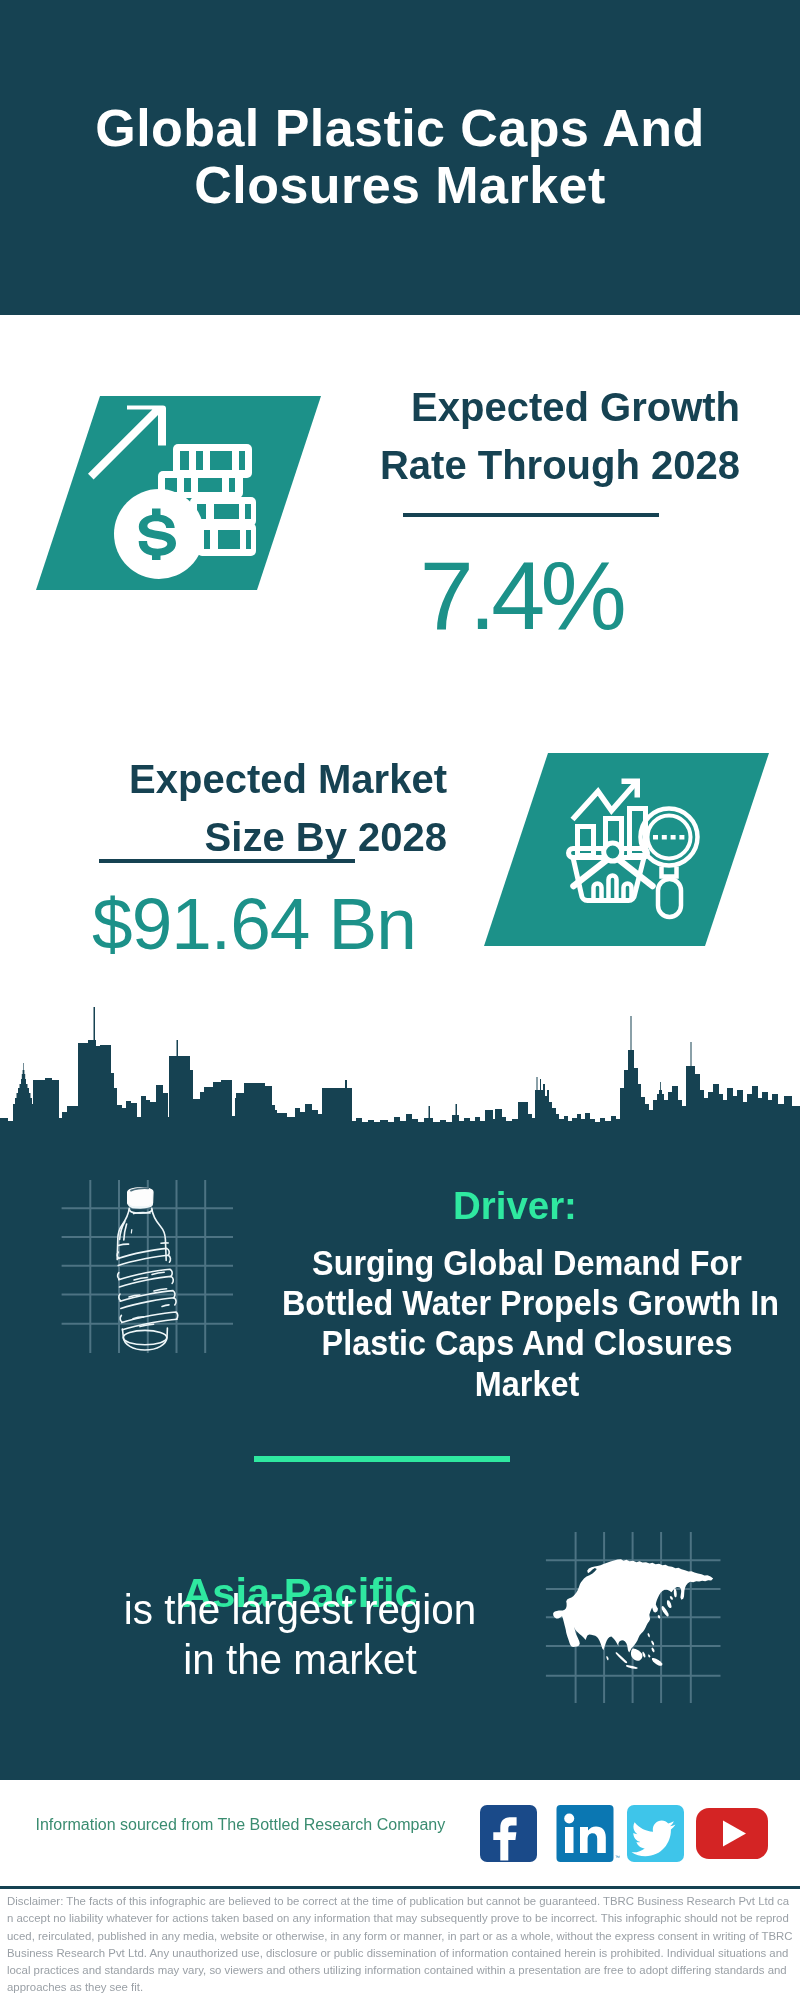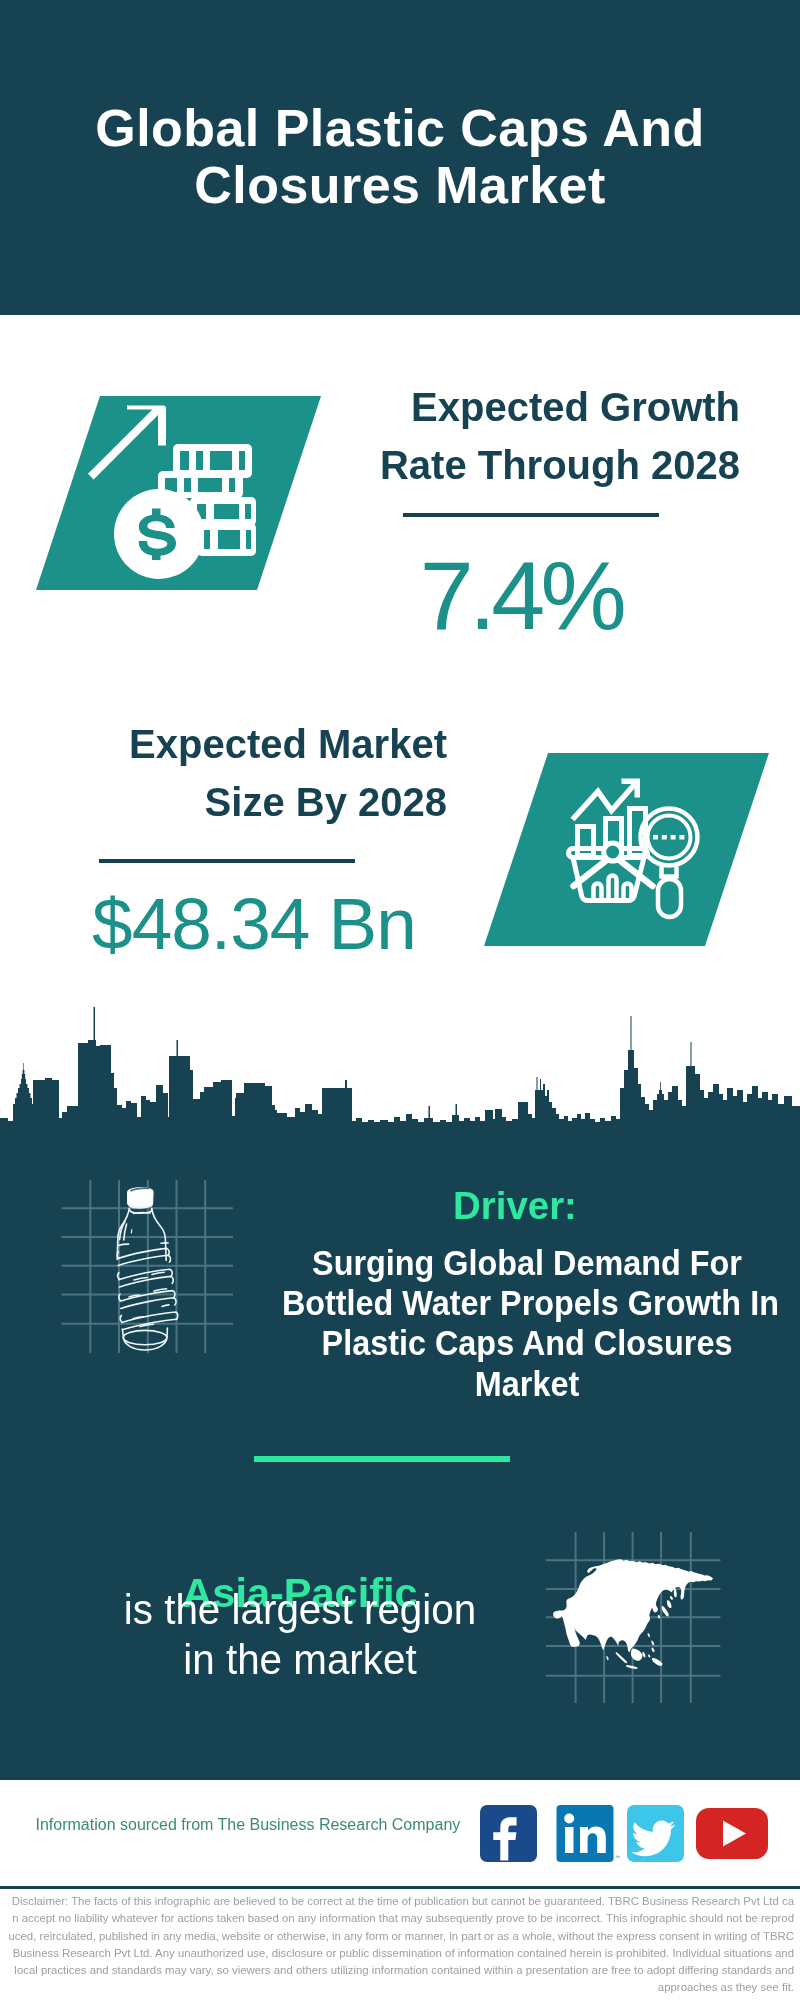--- a/index.html
+++ b/index.html
@@ -66,21 +66,21 @@
   }
 
   
   .src-text {
     position:absolute; color:#3A8C70; font-size:16px; line-height:16px;
     white-space:nowrap;
   }
   .foot-rule { position:absolute; left:0; background:#164252; height:3px; width:800px; }
   .disclaimer {
     position:absolute; color:#9aa0a6; font-size:11.4px; line-height:17.3px;
-    text-align:right; word-break:break-all;
+    text-align:left; word-break:break-all;
   }
 </style>
 </head>
 <body>
 
 <div class="page">
 
   <div class="header">
     <div class="header-title">Global Plastic Caps And Closures Market</div>
   </div>
@@ -165,23 +165,23 @@
         <rect x="653" y="835" width="5" height="4.5"></rect>
         <rect x="661.8" y="835" width="5" height="4.5"></rect>
         <rect x="670.6" y="835" width="5" height="4.5"></rect>
         <rect x="679.4" y="835" width="5" height="4.5"></rect>
       </g>
       <path d="M661.5 866.5 v10 h15 v-10" fill="none" stroke="#fff" stroke-width="4.5"></path>
       <rect x="658" y="879" width="23" height="38" rx="11.5" fill="none" stroke="#fff" stroke-width="4.5"></rect>
     </g>
   </svg>
 
-  <div class="stat-label" style="left:47px;top:716px;width:400px">Expected Market Size By 2028</div>
+  <div class="stat-label" style="left:47px;top:751px;width:400px">Expected Market Size By 2028</div>
   <div class="rule" style="left:99px;top:859px;width:256px"></div>
-  <div class="stat-value" style="left:54px;top:887px;width:400px;font-size:73px;line-height:73px;letter-spacing:-1px">$48.34 Bn</div>
+  <div class="stat-value" style="left:54px;top:887px;width:400px;font-size:73px;line-height:73px;letter-spacing:-1px">$91.64 Bn</div>
 
   <svg class="icon-svg" style="left:0;top:1000px" width="800" height="135" viewBox="0 1000 800 135">
     <path d="M0,1124 L0,1118 L8,1118 L8,1121 L13,1121 L13,1104 L15,1104 L15,1098 L16.5,1098 L16.5,1093 L18,1093 L18,1088 L19.5,1088 L19.5,1084 L21,1084 L21,1079 L21.8,1079 L21.8,1074 L22.6,1074 L22.6,1070 L23.2,1070 L23.2,1063 L23.8,1063 L23.8,1070 L24.4,1070 L24.4,1074 L25.2,1074 L25.2,1079 L26,1079 L26,1084 L27.5,1084 L27.5,1088 L29,1088 L29,1093 L30.5,1093 L30.5,1098 L32,1098 L32,1104 L33,1104 L33,1080 L45,1080 L45,1078 L52,1078 L52,1080 L59,1080 L59,1118 L62,1118 L62,1112 L67,1112 L67,1106 L78,1106 L78,1043 L88,1043 L88,1040 L93,1040 L93.5,1040 L93.5,1007 L95,1007 L95,1040 L96,1040 L96,1046 L100,1046 L100,1045 L111,1045 L111,1073 L114,1073 L114,1088 L117,1088 L117,1105 L122,1105 L122,1108 L126,1108 L126,1101 L131,1101 L131,1103 L137,1103 L137,1117 L141,1117 L141,1096 L146,1096 L146,1100 L150,1100 L150,1102 L156,1102 L156,1085 L163,1085 L163,1093 L168,1093 L168,1117 L169,1117 L169,1056 L176,1056 L176.5,1056 L176.5,1040 L178,1040 L178,1056 L190,1056 L190,1070 L193,1070 L193,1099 L200,1099 L200,1092 L204,1092 L204,1087 L213,1087 L213,1082 L221,1082 L221,1080 L232,1080 L232,1116 L235,1116 L235,1098 L236,1098 L236,1093 L244,1093 L244,1083 L265,1083 L265,1086 L272,1086 L272,1105 L275,1105 L275,1110 L277,1110 L277,1113 L287,1113 L287,1117 L295,1117 L295,1108 L300,1108 L300,1112 L305,1112 L305,1104 L312,1104 L312,1110 L318,1110 L318,1114 L322,1114 L322,1088 L345,1088 L345,1080 L347,1080 L347,1088 L352,1088 L352,1121 L356,1121 L356,1118 L362,1118 L362,1122 L368,1122 L368,1120 L374,1120 L374,1123 L380,1123 L380,1120 L388,1120 L388,1123 L394,1123 L394,1117 L400,1117 L400,1121 L406,1121 L406,1114 L412,1114 L412,1119 L418,1119 L418,1122 L424,1122 L424,1118 L428,1118 L428.5,1118 L428.5,1106 L430,1106 L430,1118 L433,1118 L433,1123 L440,1123 L440,1120 L446,1120 L446,1122 L452,1122 L452,1115 L455,1115 L455.5,1115 L455.5,1104 L457,1104 L457,1115 L459,1115 L459,1121 L464,1121 L464,1118 L470,1118 L470,1121 L475,1121 L475,1117 L480,1117 L480,1121 L485,1121 L485,1110 L493,1110 L493,1119 L495,1119 L495,1109 L502,1109 L502,1117 L506,1117 L506,1121 L512,1121 L512,1119 L518,1119 L518,1102 L528,1102 L528,1114 L532,1114 L532,1118 L535,1118 L535,1090 L536,1090 L536.5,1090 L536.5,1077 L537.5,1077 L537.5,1090 L539.5,1090 L540,1090 L540,1079 L541,1079 L541,1090 L543,1090 L543,1084 L545,1084 L545,1096 L547,1096 L547,1090 L549,1090 L549,1102 L552,1102 L552,1108 L556,1108 L556,1114 L559,1114 L559,1119 L564,1119 L564,1116 L568,1116 L568,1121 L572,1121 L572,1118 L577,1118 L577,1114 L581,1114 L581,1119 L585,1119 L585,1113 L590,1113 L590,1119 L595,1119 L595,1122 L600,1122 L600,1118 L605,1118 L605,1121 L611,1121 L611,1116 L616,1116 L616,1119 L620,1119 L620,1088 L624,1088 L624,1070 L628,1070 L628,1050 L630.5,1050 L630.5,1016 L631.5,1016 L631.5,1050 L634,1050 L634,1068 L638,1068 L638,1084 L641,1084 L641,1097 L645,1097 L645,1104 L649,1104 L649,1110 L653,1110 L653,1100 L657,1100 L657,1094 L659,1094 L659,1090 L660,1090 L660.2,1090 L660.2,1082 L661,1082 L661,1090 L662,1090 L662,1094 L664,1094 L664,1100 L668,1100 L668,1092 L672,1092 L672,1086 L678,1086 L678,1100 L682,1100 L682,1106 L686,1106 L686,1066 L690,1066 L690.5,1066 L690.5,1042 L691.5,1042 L691.5,1066 L695,1066 L695,1074 L700,1074 L700,1090 L704,1090 L704,1098 L708,1098 L708,1092 L713,1092 L713,1084 L719,1084 L719,1094 L723,1094 L723,1100 L727,1100 L727,1088 L733,1088 L733,1096 L737,1096 L737,1090 L743,1090 L743,1102 L747,1102 L747,1094 L752,1094 L752,1086 L758,1086 L758,1098 L762,1098 L762,1092 L768,1092 L768,1100 L772,1100 L772,1094 L778,1094 L778,1104 L784,1104 L784,1096 L792,1096 L792,1106 L800,1106 L800,1124 Z" fill="#164252"></path>
   </svg>
 
   <div class="body-dark"></div>
 
   <svg class="icon-svg" style="left:55px;top:1175px" width="185" height="185" viewBox="55 1175 185 185">
     <g stroke="#4d7383" stroke-width="2">
       <line x1="90.3" y1="1180" x2="90.3" y2="1353"></line>
@@ -303,17 +303,17 @@
     <g>
       <rect x="627" y="1805" width="57" height="57" rx="7" fill="#3EC5EA"></rect>
       <path d="M675 1824.8 c-1.6 0.7 -3.3 1.2 -5.1 1.4 c1.8 -1.1 3.2 -2.8 3.9 -4.9 c-1.7 1 -3.6 1.8 -5.6 2.2 c-1.6 -1.8 -4 -2.9 -6.5 -2.9 c-4.9 0 -8.9 4 -8.9 9 c0 0.7 0.1 1.4 0.2 2.1 c-7.4 -0.4 -14 -4 -18.4 -9.5 c-0.8 1.3 -1.2 2.9 -1.2 4.5 c0 3.1 1.6 5.9 4 7.5 c-1.5 0 -2.9 -0.4 -4.1 -1.1 v0.1 c0 4.4 3.1 8 7.2 8.8 c-0.8 0.2 -1.6 0.3 -2.4 0.3 c-0.6 0 -1.1 -0.1 -1.7 -0.2 c1.1 3.6 4.5 6.2 8.4 6.3 c-3.1 2.4 -7 3.9 -11.2 3.9 c-0.7 0 -1.4 0 -2.1 -0.1 c4 2.6 8.7 4.1 13.8 4.1 c16.6 0 25.6 -13.8 25.6 -25.7 c0 -0.4 0 -0.8 0 -1.2 c1.8 -1.3 3.3 -2.9 4.5 -4.7 z" fill="#fff"></path>
     </g>
     <g>
       <rect x="696" y="1808" width="72" height="51" rx="13" fill="#D42424"></rect>
       <path d="M723 1820.5 l23 13 l-23 13 z" fill="#fff"></path>
     </g>
   </svg>
 
-  <div class="src-text" style="left:35.5px;top:1817px;width:440px">Information sourced from The Business Research Company</div>
+  <div class="src-text" style="left:35.5px;top:1817px;width:440px">Information sourced from The Bottled Research Company</div>
   <div class="foot-rule" style="top:1886px"></div>
   <div class="disclaimer" style="left:7px;top:1893px;width:787px">Disclaimer: The facts of this infographic are believed to be correct at the time of publication but cannot be guaranteed. TBRC Business Research Pvt Ltd can accept no liability whatever for actions taken based on any information that may subsequently prove to be incorrect. This infographic should not be reproduced, reirculated, published in any media, website or otherwise, in any form or manner, in part or as a whole, without the express consent in writing of TBRC Business Research Pvt Ltd. Any unauthorized use, disclosure or public dissemination of information contained herein is prohibited. Individual situations and local practices and standards may vary, so viewers and others utilizing information contained within a presentation are free to adopt differing standards and approaches as they see fit.</div>
 
 </div>
 
 </body></html>

